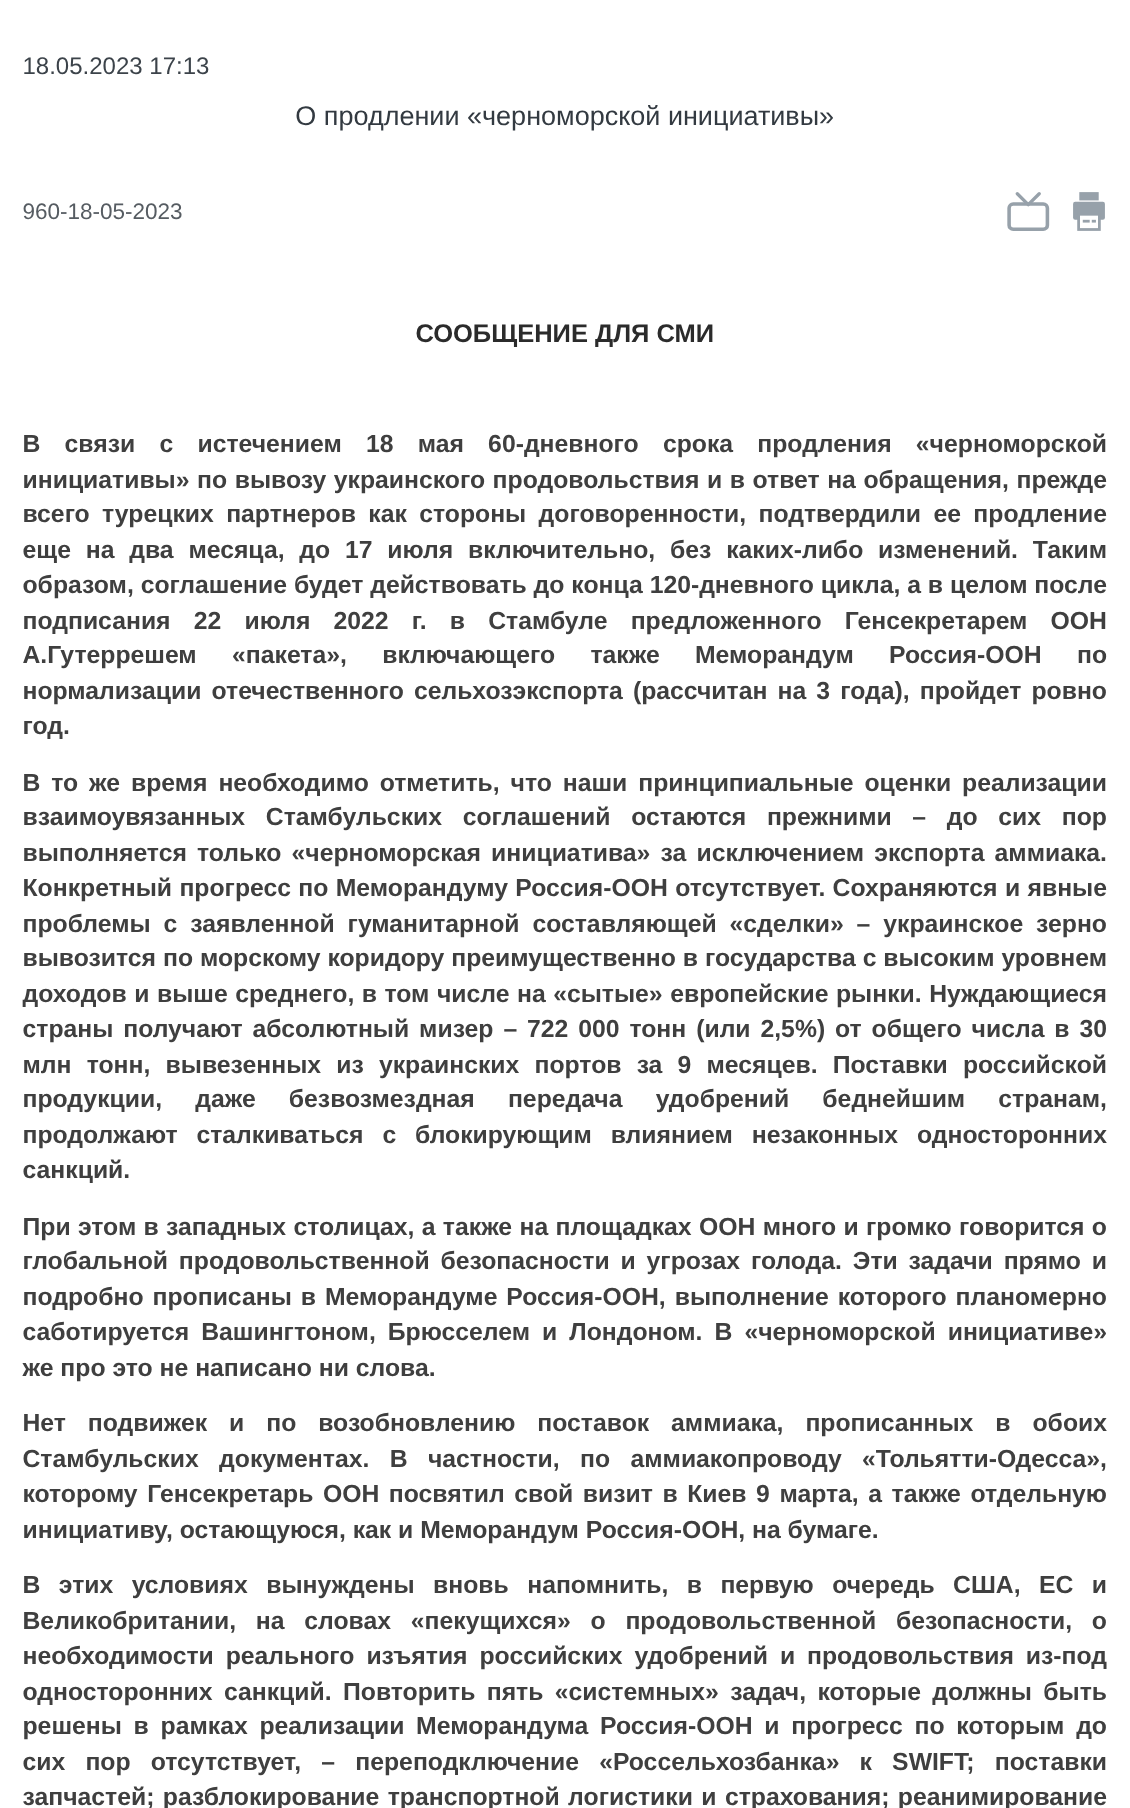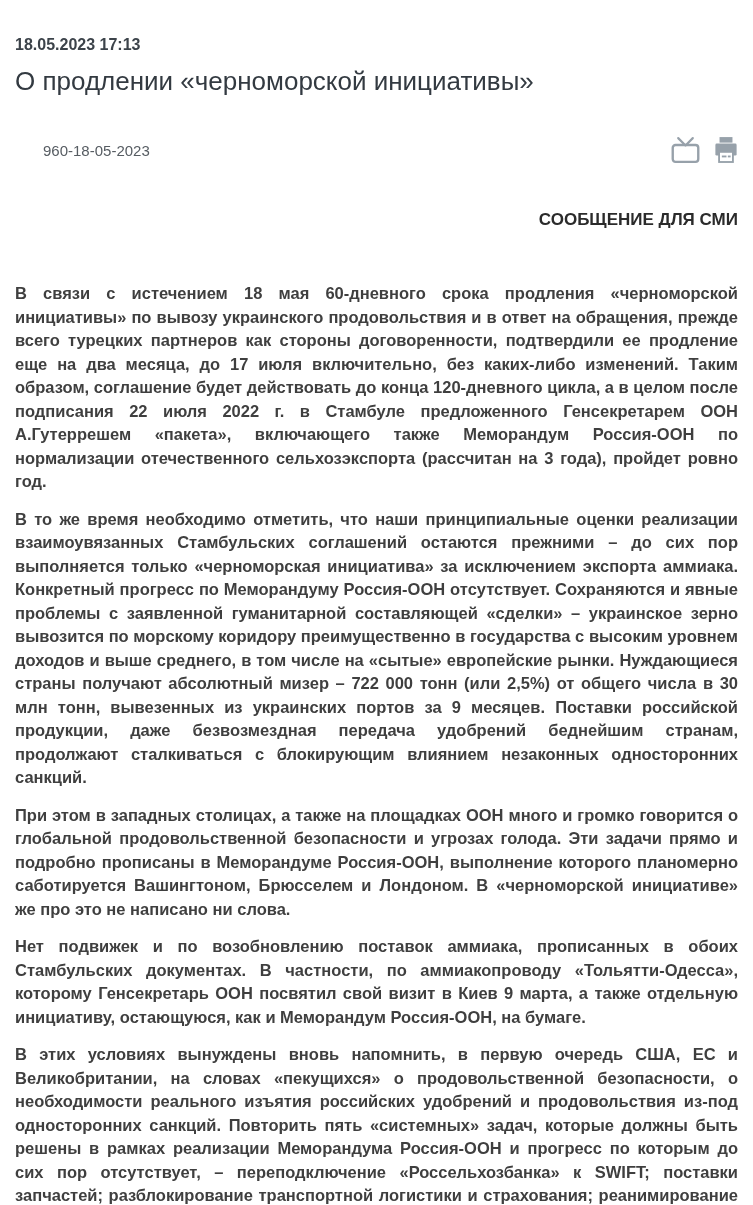--- a/index.html
+++ b/index.html
@@ -19,55 +19,54 @@
     background:var(--bg);
     font-family:"Liberation Sans","DejaVu Sans",sans-serif;
     color:var(--text);
   }
   .page{padding:0 15px;}
   .timestamp{
     margin-top:36px;
     font-size:16px;
     line-height:1.1;
     color:#3c434a;
-    font-weight:bold;
   }
   h1.article-title{
     margin:13px 0 0 0;
-    font-size:26px;
+    font-size:18px;
     font-weight:400;
     line-height:1.15;
     color:var(--title);
+    text-align:center;
   }
   .meta-row{
     margin-top:40px;
     display:flex;
     justify-content:space-between;
     align-items:center;
-    margin-left:28px;
   }
   .doc-number{
     font-size:15px;
     color:var(--muted);
   }
   .top-icons{
     display:flex;
     align-items:center;
     gap:13px;
   }
   .icon-btn{
     background:none;
     border:none;
     padding:0;
     line-height:0;
     cursor:pointer;
   }
   .press-heading{
-    margin-top:46px;
-    text-align:right;
+    margin-top:58px;
+    text-align:center;
     font-size:17px;
     font-weight:700;
     color:var(--heading);
   }
   .article{margin-top:52px;}
   .article p{
     margin:0 0 14px 0;
     font-size:16.5px;
     line-height:23.5px;
     text-align:justify;

